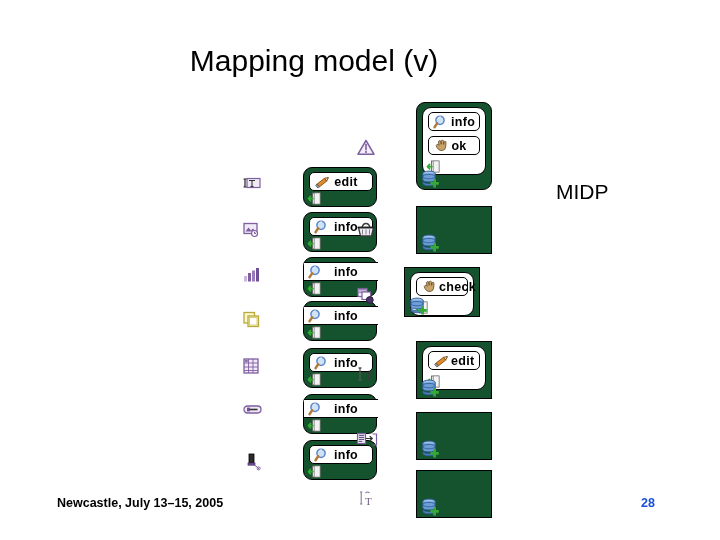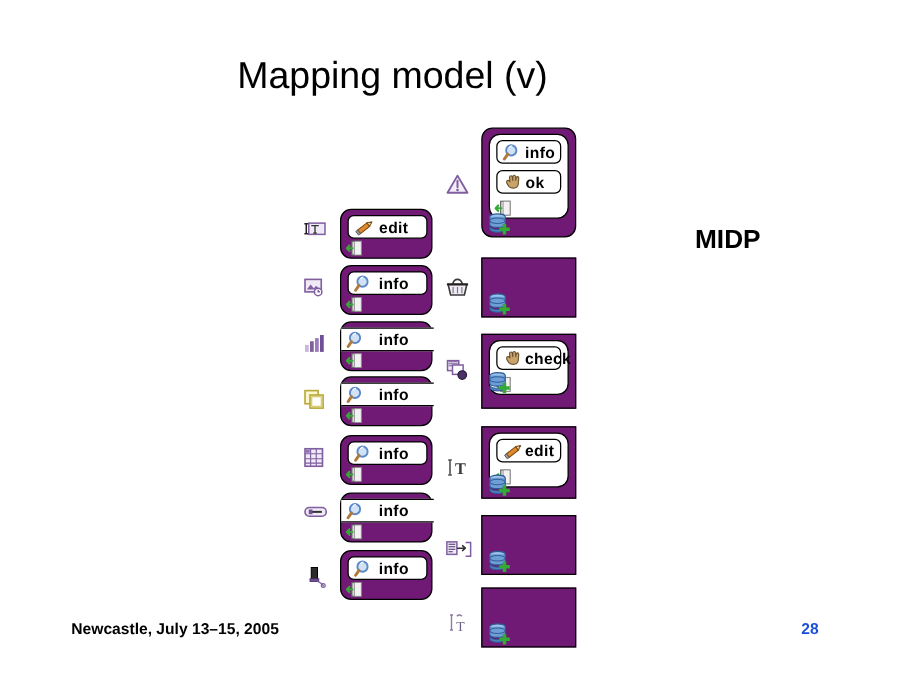--- a/index.html
+++ b/index.html
@@ -14,39 +14,39 @@
   .title{
     position:absolute;left:0;top:44px;width:628px;
     text-align:center;font-size:30px;color:#000;
     font-family:"Liberation Sans",sans-serif;font-weight:400;
     letter-spacing:0px;
   }
 
   
   .midp{
     position:absolute;left:556px;top:180px;
-    font-size:21px;color:#000;font-weight:700;
+    font-size:21px;color:#000;font-weight:400;
   }
 
   
   .footer-left{
     position:absolute;left:57px;top:496px;
     font-size:12.5px;font-weight:bold;color:#000;
   }
   .footer-right{
     position:absolute;left:641px;top:496px;
     font-size:12.5px;font-weight:bold;color:#1d4ed8;
   }
 
   
   .node{position:absolute;box-sizing:border-box;}
 
   
   .screen{
-    border:1.6px solid #000;background:#701a75;
+    border:1.6px solid #000;background:#14532d;margin-left:31px;
   }
   
   .screen.rounded{border-radius:9px;}
 
   
   .panel{
     position:absolute;box-sizing:border-box;
     border:1.4px solid #000;border-radius:9px;background:#fff;
   }
   
@@ -317,21 +317,21 @@
         <div style="position: absolute; left: 4px; top: 27px;"><span class=""><svg width="19" height="17" viewBox="0 0 19 17">
               <g>
                 <ellipse cx="8" cy="3.4" rx="6.2" ry="2.3" fill="#9cc0e8" stroke="#2d5b96" stroke-width=".9"></ellipse>
                 <path d="M1.8 3.4 v6.2 q0 2.3 6.2 2.3 q6.2 0 6.2 -2.3 V3.4" fill="#6d9ed6" stroke="#2d5b96" stroke-width=".9"></path>
                 <ellipse cx="8" cy="6.6" rx="6.2" ry="2.2" fill="none" stroke="#2d5b96" stroke-width=".8"></ellipse>
                 <path d="M2 11.8 q1.6 1.9 6 1.9 q4.4 0 6 -1.9 v2.1 q-1.6 1.9 -6 1.9 q-4.4 0 -6 -1.9 z" fill="#4f7fbf" stroke="#2d5b96" stroke-width=".8"></path>
                 <path d="M13.6 10.6 v5.6 M10.8 13.4 h5.6" stroke="#33aa33" stroke-width="2.8" stroke-linecap="square"></path>
               </g>
             </svg></span></div>
       </div>
-      <div class="node screen" style="left: 385px; top: 267px; width: 76px; height: 60px; padding-left: 20px;">
+      <div class="node screen" style="left: 373px; top: 267px; width: 76px; height: 50px; padding-left: 20px;">
         <div class="panel" style="left: 5px; top: 4px; width: 64px; height: 44px;">
           <div class="ctrl" style="left: 5px; top: 4px; width: 52px; height: 19px;">
             <span class="ctrl-icon">
               <svg width="18" height="16" viewBox="0 0 18 16">
                 <path d="M4 9.5 q-1.6 -2.6 .3 -3.2 q1.1 -.3 1.7 1.1 l-.4 -3.4 q0 -1.4 1.2 -1.4 q1 0 1.1 1.3 l.3 2.4 l.1 -2.9 q.1 -1.3 1.2 -1.2 q1 .1 1 1.3 l.1 2.9 l.4 -2.2 q.3 -1.1 1.2 -.9 q.9 .2 .8 1.3 l-.4 4.6 q-.3 2.8 -2.9 3.2 q-3 .4 -4.4 -1.1 z" fill="#c9a46a" stroke="#6b5230" stroke-width=".9" stroke-linejoin="round"></path>
               </svg>
             </span>
             <span class="ctrl-label">check</span>
           </div>
           <div style="position: absolute; left: 4px; top: 28px;"><span class=""><svg width="14" height="13" viewBox="0 0 14 13">

